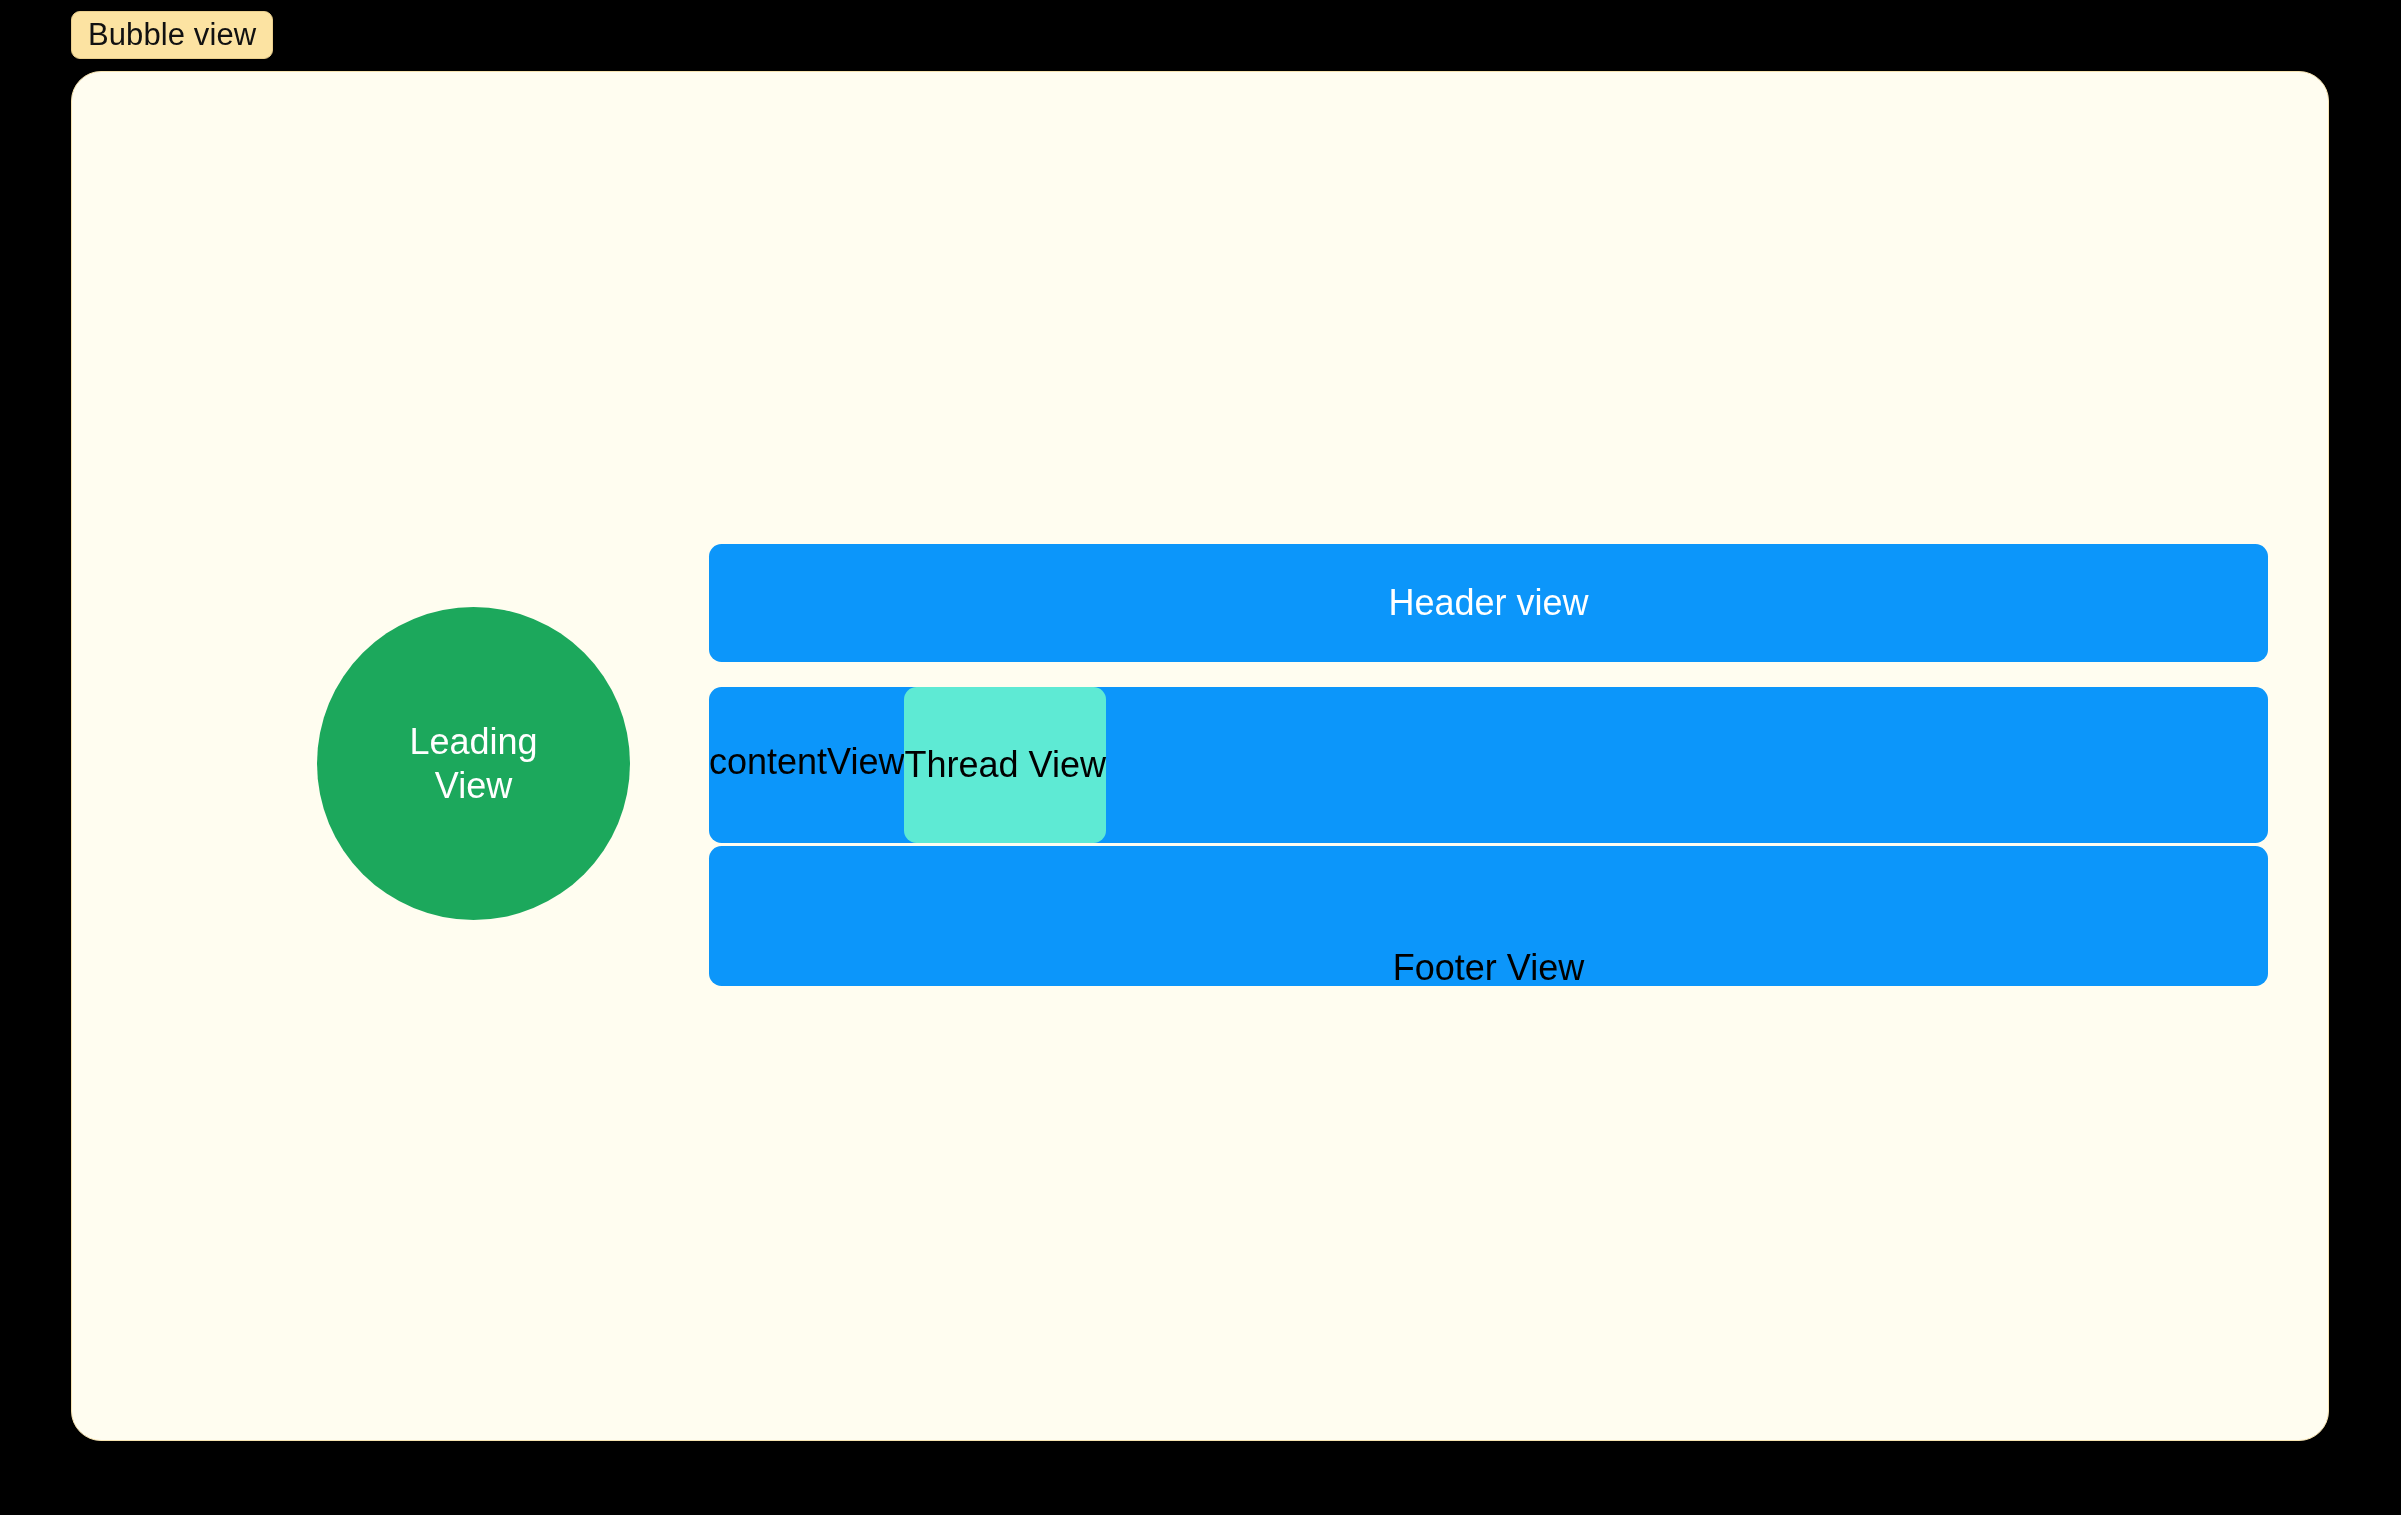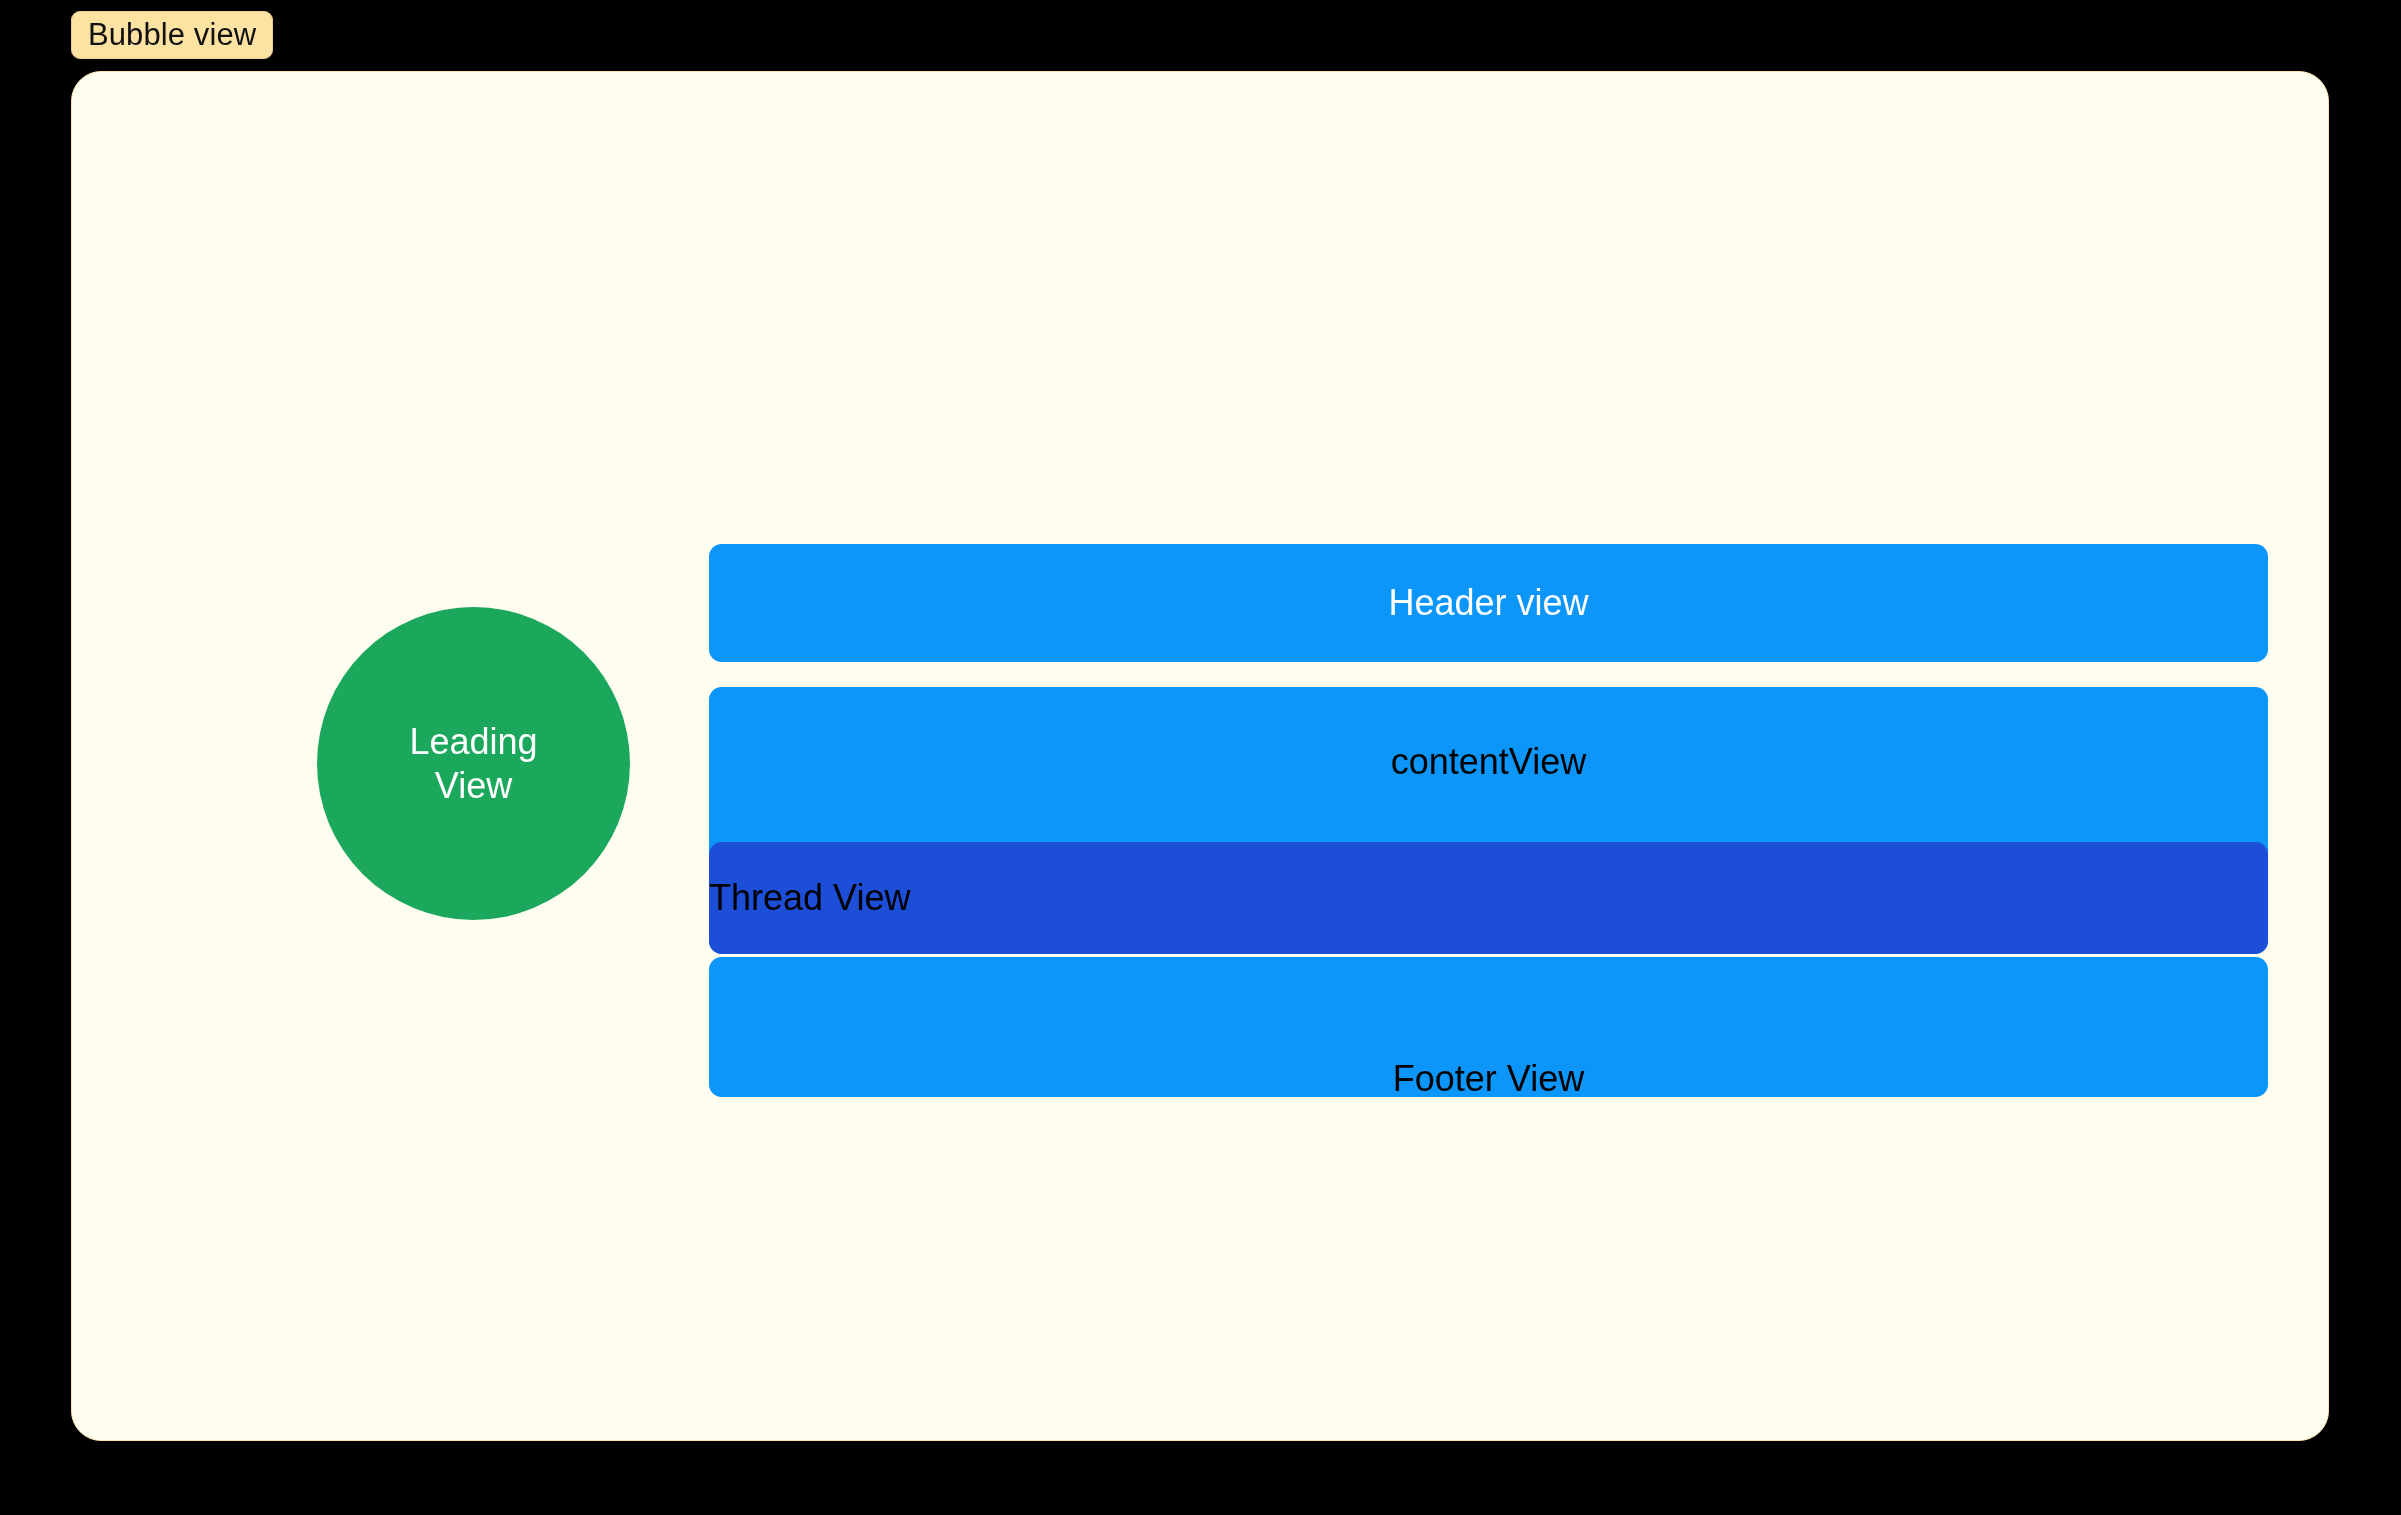--- a/index.html
+++ b/index.html
@@ -111,33 +111,32 @@
     background: #0C96FA;
     border-radius: 12.5px;
     margin-bottom: 25px;
   }
 
   
   .content-view {
     background: #0C96FA;
     border-radius: 12.5px;
     display: flex;
-    flex-direction: column;
+    flex-direction: row;
     overflow: hidden;
-    gap: 6px;
   }
   .content-view-row {
     height: 149px;
     display: flex;
     align-items: center;
     justify-content: center;
   }
   .thread-view {
-    height: 112px;
-    background: #1d4ed8;
+    height: 156px;
+    background: #5eead4;
     border-radius: 12.5px;
     display: flex;
     align-items: center;
     justify-content: flex-start;
   }
 
   .footer-view {
     height: 140px;
     background: #0C96FA;
     border-radius: 12.5px;

